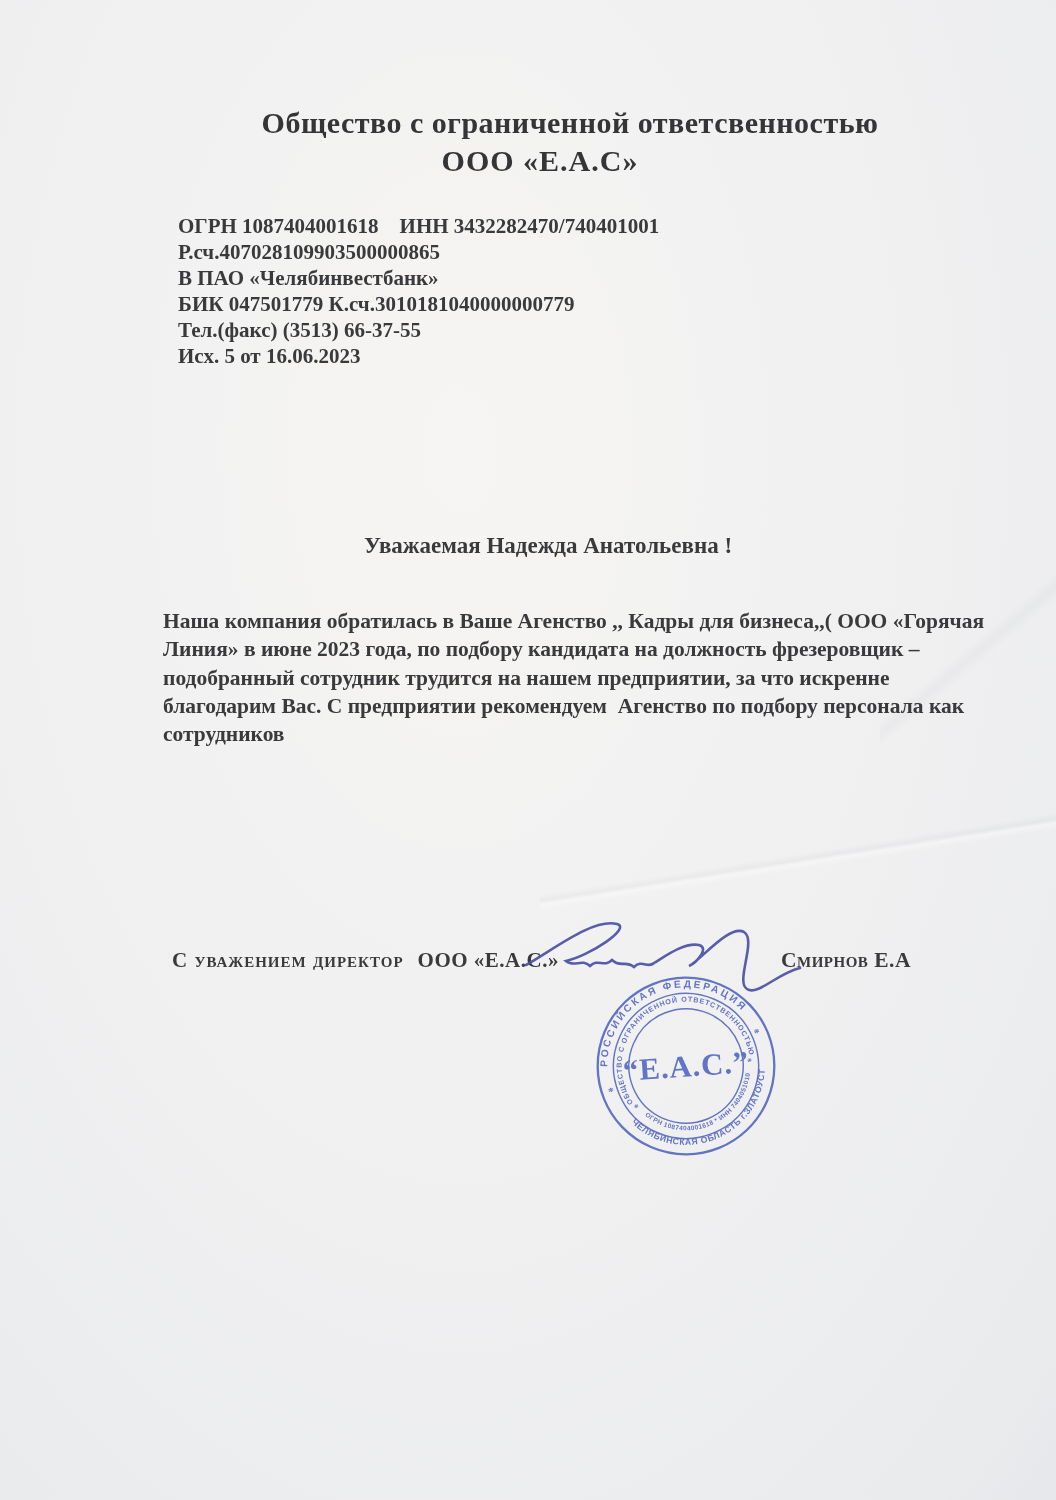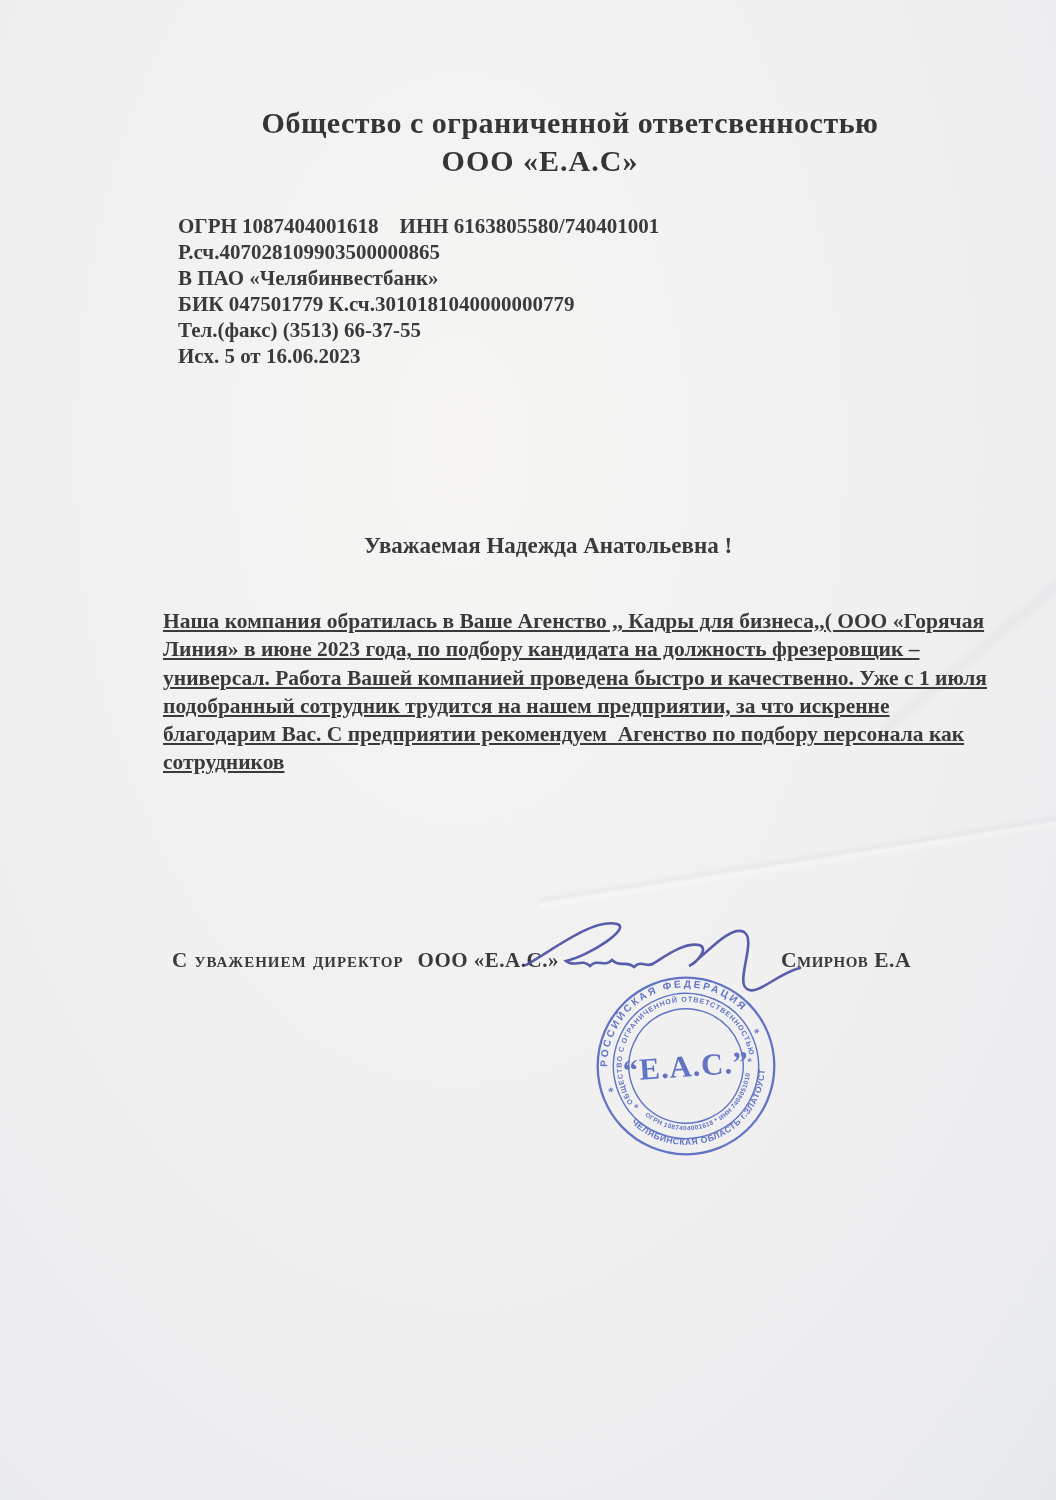--- a/index.html
+++ b/index.html
@@ -39,21 +39,21 @@
     position:absolute; top:213px; left:178px;
     font-size:21px; line-height:26px;
   }
   .info-line { white-space:pre; }
   .greeting {
     position:absolute; top:533px; left:0; right:0;
     text-align:center; font-size:23px;
   }
   .body-block {
     position:absolute; top:607px; left:163px; width:860px;
-    font-size:21.5px; line-height:28.3px;text-decoration:underline;
+    font-size:21.5px; line-height:28.3px;
   }
   .body-line { white-space:pre; }
   .closing-line {
     position:absolute; top:948px; left:172px;
     font-size:21px; white-space:pre;
   }
   .closing-prefix { font-variant:small-caps; letter-spacing:1px; }
   .closing-company { margin-left:14px; letter-spacing:0.5px; }
   .signer {
     position:absolute; top:948px; left:781px;
@@ -76,34 +76,33 @@
 
 <div class="page">
 
   <div class="crease-a"></div>
   <div class="crease-b"></div>
 
   <div class="title-1">Общество с ограниченной ответсвенностью</div>
   <div class="title-2">ООО «Е.А.С»</div>
 
   <div class="info-block">
-    <div class="info-line">ОГРН 1087404001618    ИНН 6163805580/740401001</div>
+    <div class="info-line">ОГРН 1087404001618    ИНН 3432282470/740401001</div>
     <div class="info-line">Р.сч.407028109903500000865</div>
     <div class="info-line">В ПАО «Челябинвестбанк»</div>
     <div class="info-line">БИК 047501779 К.сч.3010181040000000779</div>
     <div class="info-line">Тел.(факс) (3513) 66-37-55</div>
     <div class="info-line">Исх. 5 от 16.06.2023</div>
   </div>
 
   <div class="greeting">Уважаемая Надежда Анатольевна !</div>
 
   <div class="body-block">
     <div class="body-line">Наша компания обратилась в Ваше Агенство ,, Кадры для бизнеса,,( ООО «Горячая</div>
     <div class="body-line">Линия» в июне 2023 года, по подбору кандидата на должность фрезеровщик –</div>
-    <div class="body-line">универсал. Работа Вашей компанией проведена быстро и качественно. Уже с 1 июля</div>
     <div class="body-line">подобранный сотрудник трудится на нашем предприятии, за что искренне</div>
     <div class="body-line">благодарим Вас. С предприятии рекомендуем  Агенство по подбору персонала как</div>
     <div class="body-line">сотрудников</div>
   </div>
 
   <div class="closing-line"><span class="closing-prefix">С уважением директор</span><span class="closing-company">ООО «Е.А.С.»</span></div>
 
   <div class="signer">Смирнов Е.А</div>
 
   <svg class="stamp" viewBox="0 0 200 200">

